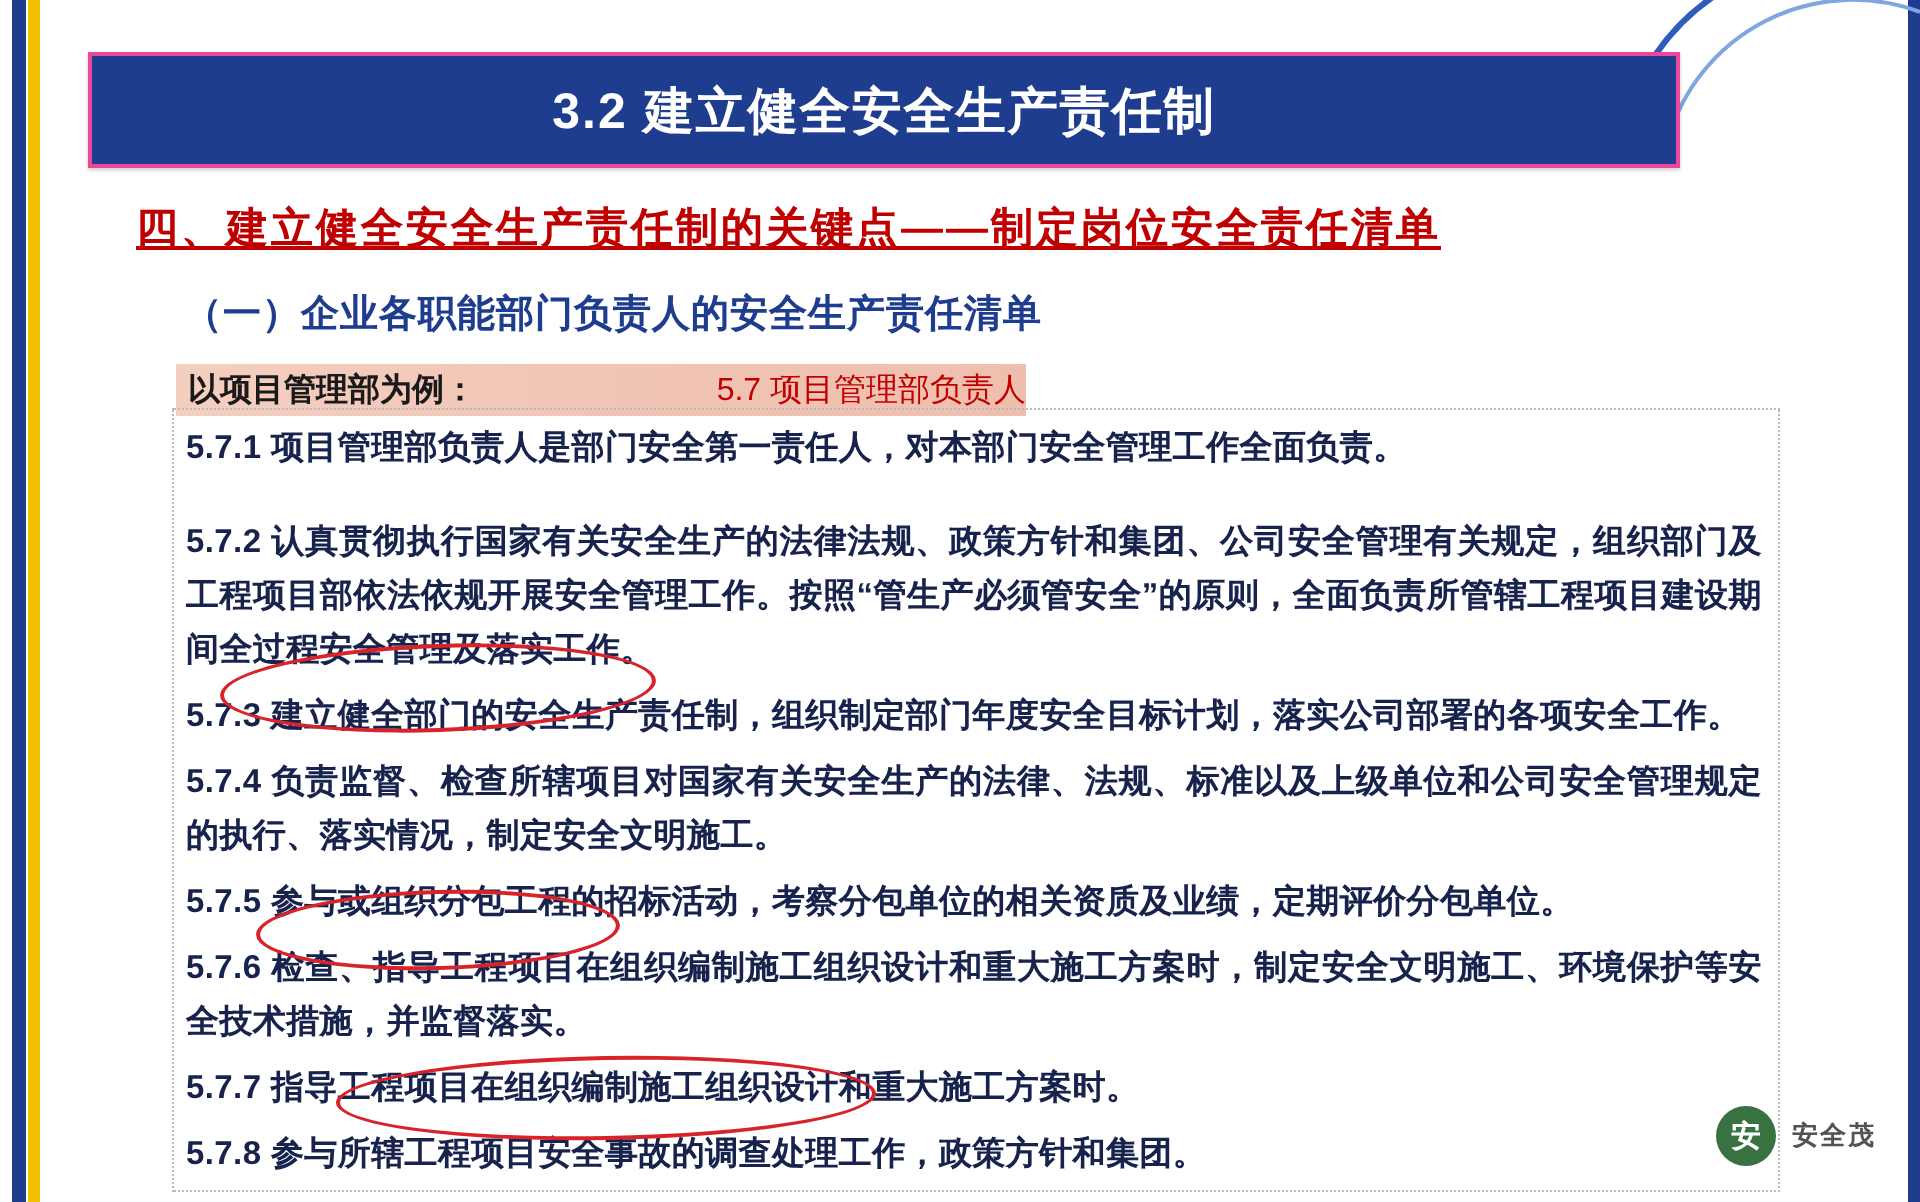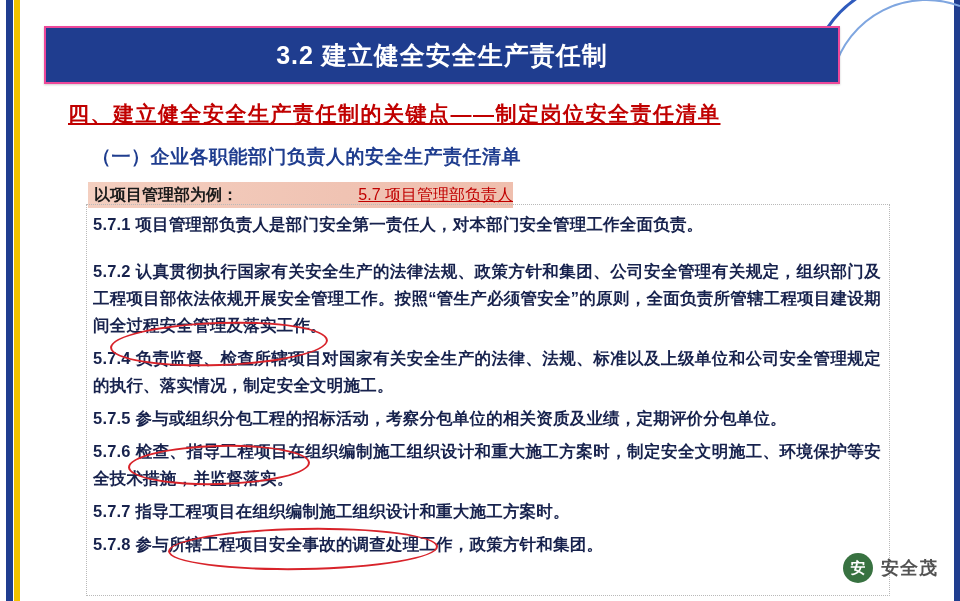--- a/index.html
+++ b/index.html
@@ -121,21 +121,20 @@
     color: #1a1a1a;
     font-size: 16px;
     font-weight: bold;
     white-space: nowrap;
   }
   .example-bar .ex-value {
     color: #c00000;
     font-size: 16px;
     white-space: nowrap;
     margin-left: 2px;
-    text-decoration: underline;
   }
   
   .body-box {
     position: absolute;
     left: 86px;
     top: 204px;
     width: 804px;
     height: 392px;
     border: 1px dotted #b9b9b9;
     box-sizing: border-box;
@@ -178,21 +177,21 @@
     background: #2e6b37;
     display: flex;
     align-items: center;
     justify-content: center;
     color: #ffffff;
     font-size: 15px;
     font-weight: bold;
   }
   .wm-text {
     color: #4a4a4a;
-    font-size: 18px;
+    font-size: 13px;
     font-weight: bold;
     letter-spacing: 1px;
   }
 </style>
 </head>
 <body>
 
 <div class="slide">
 
   <div class="left-bar-outer"></div>
@@ -216,20 +215,21 @@
   <div class="sub-heading">（一）企业各职能部门负责人的安全生产责任清单</div>
 
   <div class="example-bar">
     <span class="ex-label">以项目管理部为例：</span>
     <span class="ex-value">5.7 项目管理部负责人</span>
   </div>
 
   <div class="body-box">
     <p class="para tight">5.7.1 项目管理部负责人是部门安全第一责任人，对本部门安全管理工作全面负责。</p>
     <p class="para">5.7.2 认真贯彻执行国家有关安全生产的法律法规、政策方针和集团、公司安全管理有关规定，组织部门及工程项目部依法依规开展安全管理工作。按照“管生产必须管安全”的原则，全面负责所管辖工程项目建设期间全过程安全管理及落实工作。</p>
+    <p class="para">5.7.3 建立健全部门的安全生产责任制，组织制定部门年度安全目标计划，落实公司部署的各项安全工作。</p>
     <p class="para">5.7.4 负责监督、检查所辖项目对国家有关安全生产的法律、法规、标准以及上级单位和公司安全管理规定的执行、落实情况，制定安全文明施工。</p>
     <p class="para">5.7.5 参与或组织分包工程的招标活动，考察分包单位的相关资质及业绩，定期评价分包单位。</p>
     <p class="para">5.7.6 检查、指导工程项目在组织编制施工组织设计和重大施工方案时，制定安全文明施工、环境保护等安全技术措施，并监督落实。</p>
     <p class="para">5.7.7 指导工程项目在组织编制施工组织设计和重大施工方案时。</p>
     <p class="para">5.7.8 参与所辖工程项目安全事故的调查处理工作，政策方针和集团。</p>
   </div>
 
   <div class="ellipse" id="ell1"></div>
   <div class="ellipse" id="ell2"></div>
   <div class="ellipse" id="ell3"></div>

